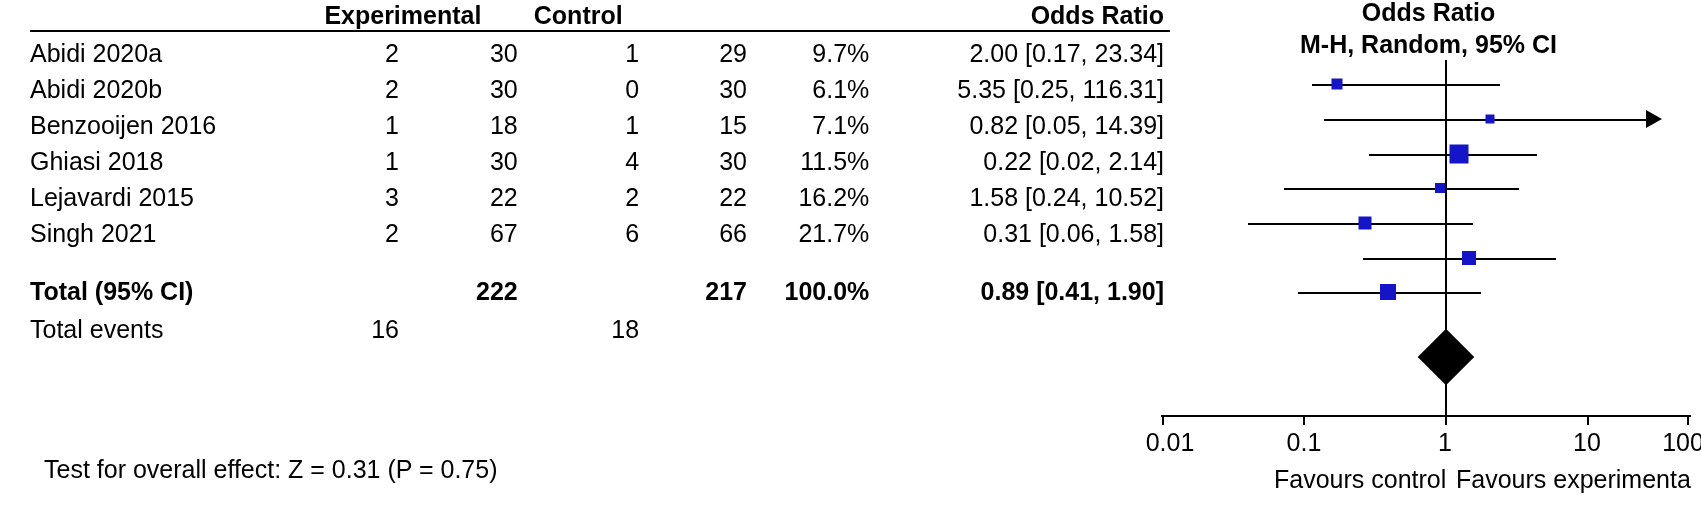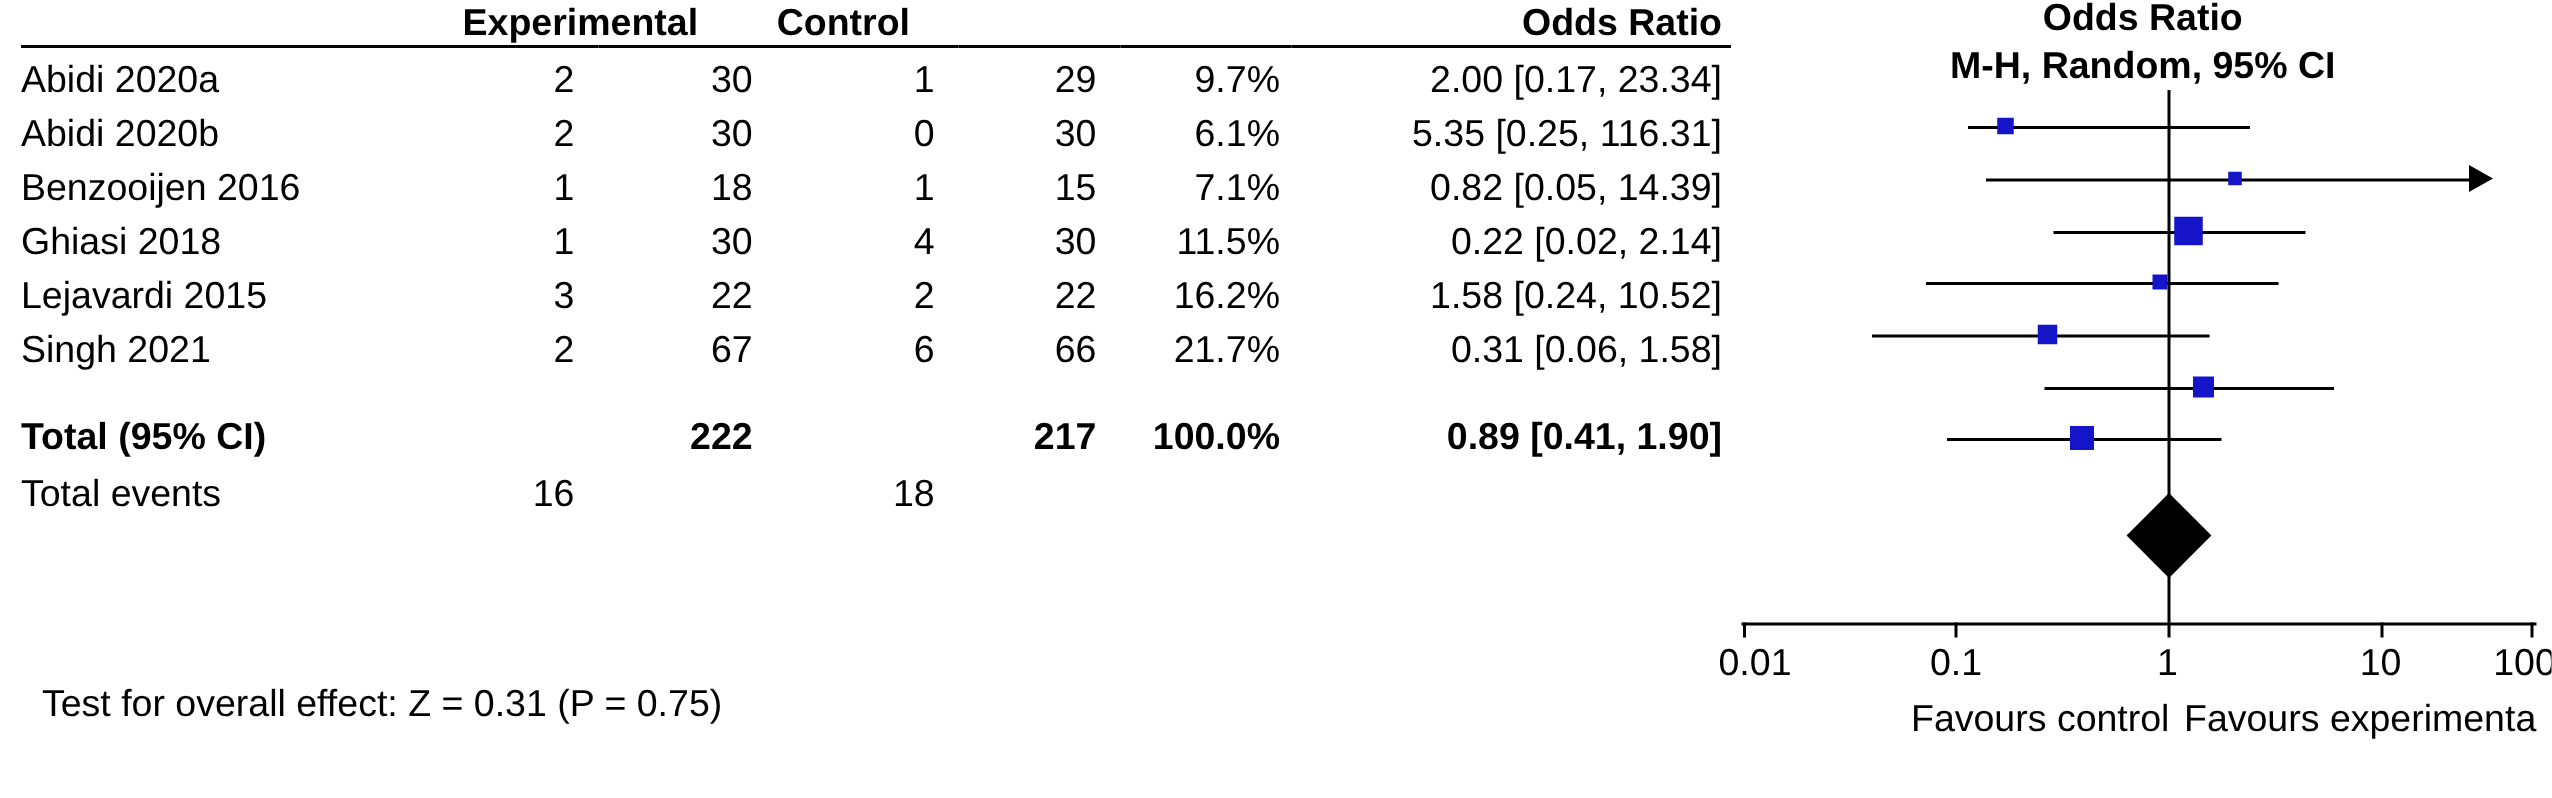--- a/index.html
+++ b/index.html
@@ -16,21 +16,21 @@
   }
   .page {
     position: relative;
     width: 1701px;
     height: 532px;
   }
 
   
   .table-area {
     position: absolute;
-    left: 14px;
+    left: 30px;
     top: 0;
     width: 1140px;
     height: 416px;
   }
   table.meta {
     border-collapse: collapse;
     font-size: 25px;
     width: 1140px;
   }
   table.meta td, table.meta th {

